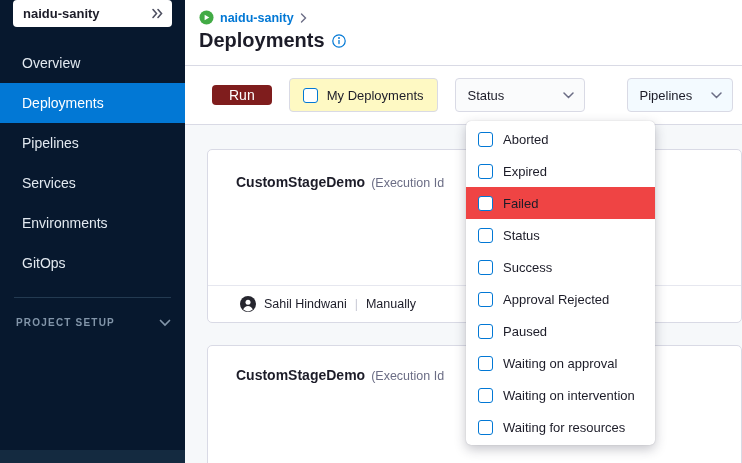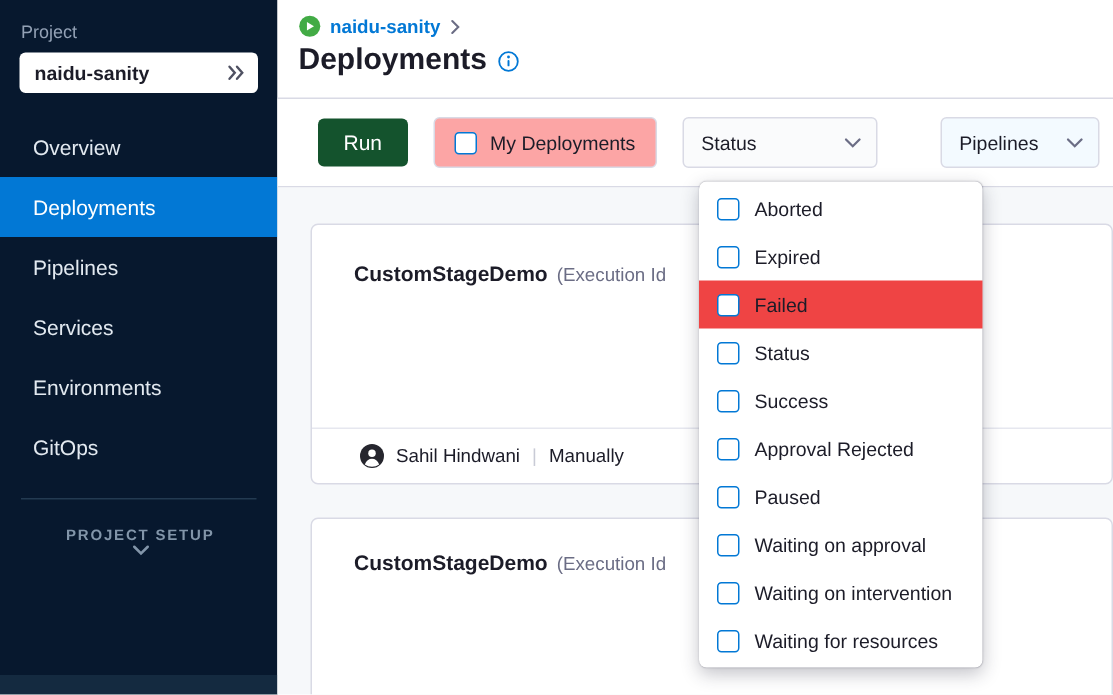--- a/index.html
+++ b/index.html
@@ -14,37 +14,37 @@
                     display:flex; align-items:center; justify-content:space-between;
                     padding:0 8px 0 10px; cursor:pointer; }
   .project-select .pname { font-size:13px; font-weight:bold; color:#1c1c28; }
   .nav { margin-top:16px; }
   .nav-item { height:40px; display:flex; align-items:center; padding-left:22px;
               color:#e2e9f0; font-size:14px; cursor:pointer; }
   .nav-item.selected { background:#0278d5; color:#fff; }
   .sidebar-divider { border-top:1px solid #233a51; margin:14px 14px 0 14px; }
   .project-setup { display:flex; align-items:center; justify-content:space-between;
                    padding:19px 14px 0 16px; color:#8295a9; font-size:10px;
-                   font-weight:bold; letter-spacing:1.2px; cursor:pointer;flex-direction:column; }
+                   font-weight:bold; letter-spacing:1.2px; cursor:pointer; }
   .sidebar-footer { position:absolute; left:0; right:0; bottom:0; height:13px; background:#142a40; }
 
   
   .main { flex:1; position:relative; display:flex; flex-direction:column; background:#fff; }
   .page-header { height:66px; padding:10px 14px 0 14px; border-bottom:1px solid #d9dae5; }
   .breadcrumb { display:flex; align-items:center; gap:6px; }
   .crumb-link { color:#0278d5; font-size:12.5px; font-weight:bold; text-decoration:none; cursor:pointer; }
   .title-row { display:flex; align-items:center; gap:7px; margin-top:4px; }
   .page-title { font-size:20px; font-weight:bold; color:#1c1c28; }
 
   .toolbar { height:59px; border-bottom:1px solid #d9dae5; display:flex; align-items:center;
              padding-left:27px; background:#fff; }
-  .run-btn { background:#14532d; color:#fff; border:none; border-radius:4px; height:32px;
+  .run-btn { background:#7f1d1d; color:#fff; border:none; border-radius:4px; height:20px;
              padding:0 17px; font-size:14px; cursor:pointer; font-family:inherit; }
   .chip-btn { display:flex; align-items:center; gap:9px; border:1px solid #d9dae5; border-radius:4px;
-              height:34px; padding:0 13px; background:#fca5a5; font-size:13px; color:#1c1c28;
+              height:34px; padding:0 13px; background:#fef9c3; font-size:13px; color:#1c1c28;
               margin-left:17px; cursor:pointer; }
   .checkbox { width:15px; height:15px; border:1.5px solid #0278d5; border-radius:3px;
               background:#fff; flex-shrink:0; }
   .select-btn { display:flex; align-items:center; justify-content:space-between;
                 border:1px solid #d9dae5; border-radius:4px; height:34px;
                 padding:0 10px 0 12px; font-size:13px; color:#1c1c28; cursor:pointer; }
   .select-status { width:130px; margin-left:17px; background:#fafbfc;gap:18px; }
   .select-pipelines { width:106px; margin-left:42px; background:#f3faff; }
 
   .content { flex:1; background:#f6f8fa; padding:24px 0 0 22px; overflow:hidden; }
@@ -69,21 +69,20 @@
 
   .icon { display:inline-flex; align-items:center; justify-content:center; flex-shrink:0; }
   svg { display:block; }
 </style>
 </head>
 <body>
 
 <div class="app">
 
   <aside class="sidebar">
-    <div class="project-label">Project</div>
     <div class="project-select">
       <span class="pname">naidu-sanity</span>
       <span class="icon">
         <svg width="13" height="11" viewBox="0 0 13 11">
             <path d="M2 1.5l3.5 4L2 9.5M7 1.5l3.5 4L7 9.5" stroke="#4f5162" stroke-width="1.6" fill="none" stroke-linecap="round"></path>
           </svg>
       </span>
     </div>
 
     <nav class="nav">

